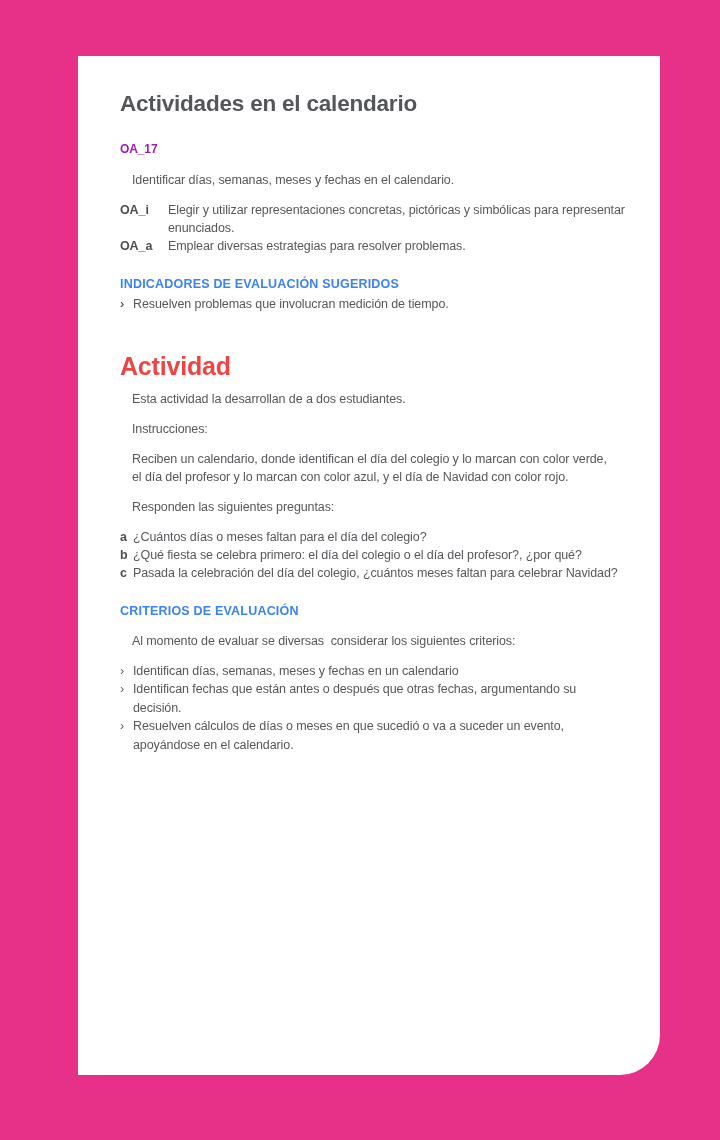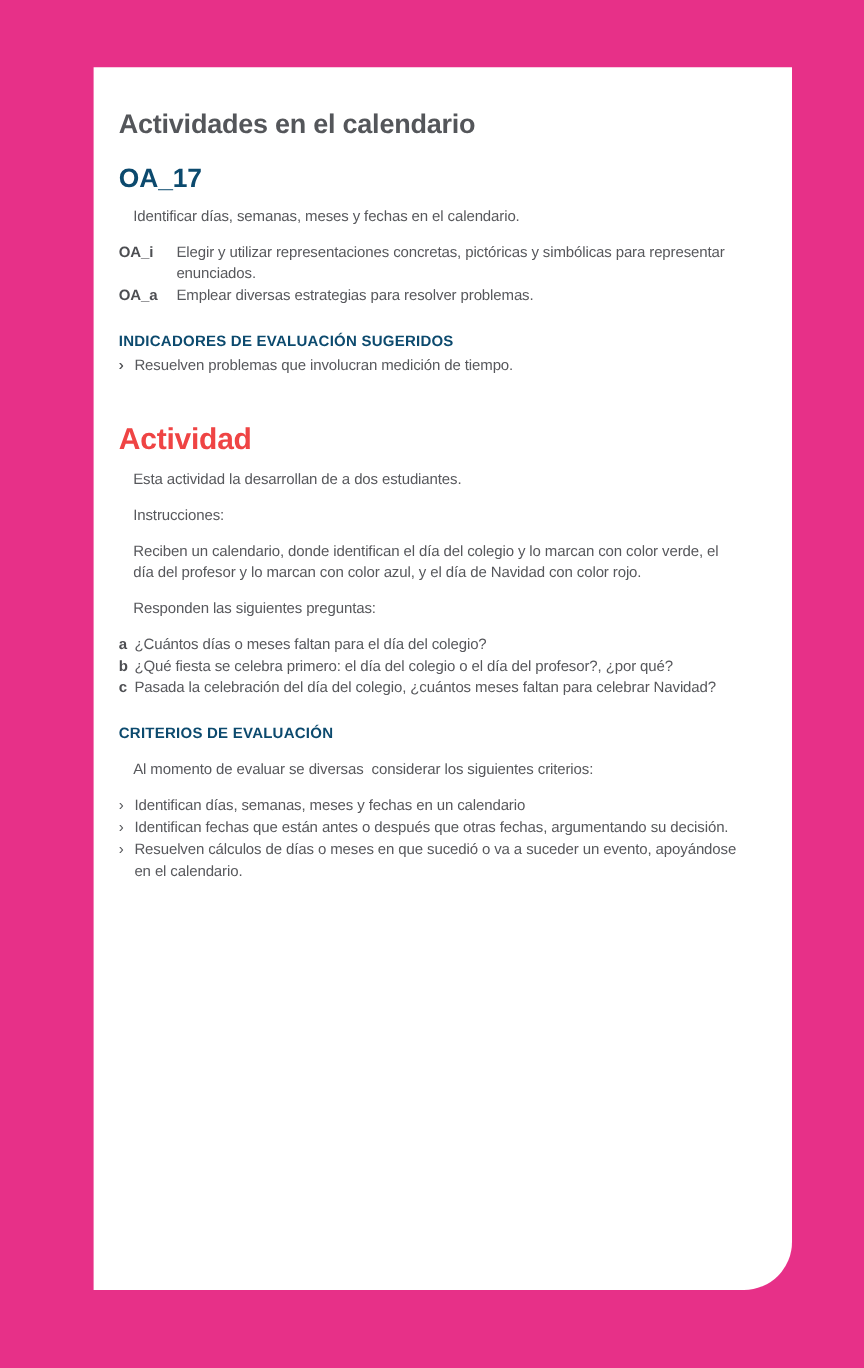--- a/index.html
+++ b/index.html
@@ -18,39 +18,39 @@
   .card {
     position: absolute;
     left: 78px;
     top: 56px;
     width: 582px;
     height: 1019px;
     background: #ffffff;
     border-radius: 0 0 40px 0;
   }
   .content {
-    padding: 34px 33px 0 21px;
+    padding: 34px 33px 0 42px;
     color: #57585c;
     font-size: 12.5px;
     line-height: 18px;
     letter-spacing: -0.1px;
   }
   .page-title {
     font-size: 22.5px;
     line-height: 28px;
     font-weight: bold;
     color: #54565a;
     letter-spacing: -0.2px;
   }
   .oa-code {
     margin-top: 21px;
-    font-size: 22px;
+    font-size: 12px;
     line-height: 20px;
     font-weight: bold;
-    color: #0c4a6e;
+    color: #a21caf;
   }
   .oa-desc {
     margin-top: 4px;
   }
   .oa-list {
   }
   .oa-row {
     display: flex;
   }
   .oa-label {
@@ -58,21 +58,21 @@
     flex-shrink: 0;
     font-weight: bold;
     color: #4d4e52;
   }
   .oa-text {
     flex: 1;
   }
   .section-header {
     margin-top: 20px;
     font-weight: bold;
-    color: #0c4a6e;
+    color: #3b82f6;
     letter-spacing: 0.2px;
   }
   .bullet-list {
     margin-top: 2px;
   }
   .bullet-item {
     position: relative;
     padding-left: 13px;
     line-height: 18.5px;
   }

